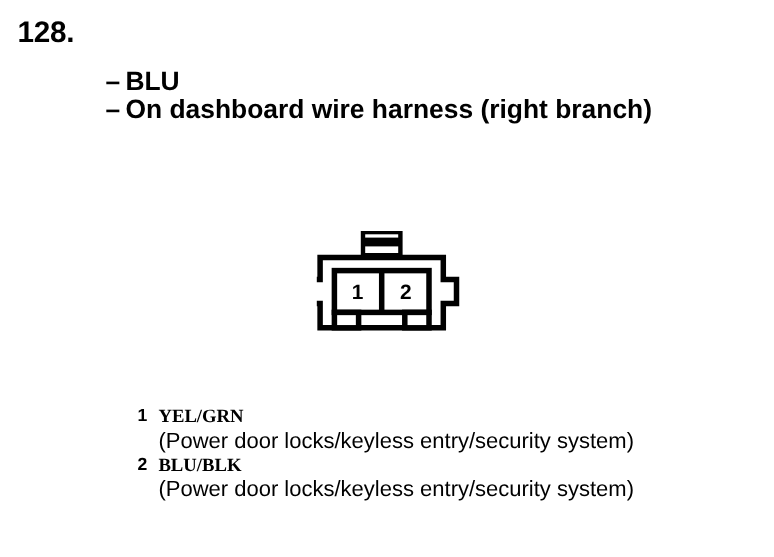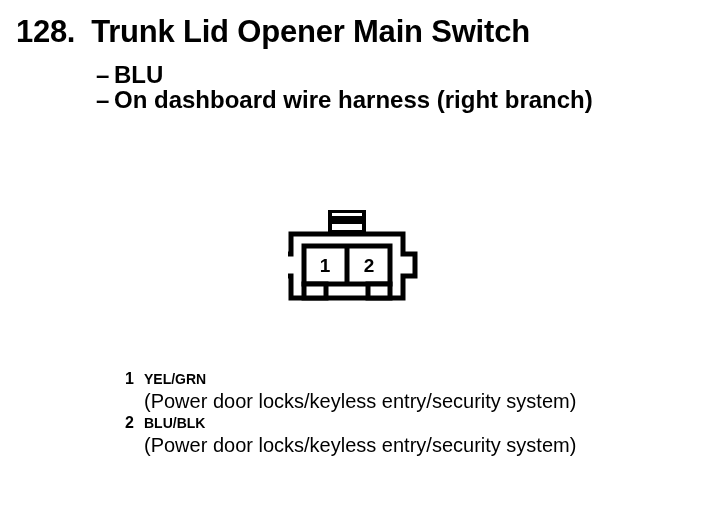--- a/index.html
+++ b/index.html
@@ -19,21 +19,21 @@
   
   .title-row {
     position: absolute;
     left: 16px;
     top: 14px;
     display: flex;
     align-items: baseline;
     white-space: nowrap;
   }
   .title-number {
-    font-size: 31px;
+    font-size: 27px;
     font-weight: bold;
     letter-spacing: -0.3px;
   }
   .title-text {
     font-size: 31px;
     font-weight: bold;
     margin-left: 16px;
     letter-spacing: -0.2px;
   }
 
@@ -81,37 +81,37 @@
     font-weight: bold;
     font-size: 16px;
     line-height: 22px;
     flex: 0 0 auto;
   }
   .legend-body {
     margin-left: 10px;
   }
   .legend-color {
     font-weight: bold;
-    font-size: 14px;
+    font-size: 17px;
     line-height: 22px;
     white-space: nowrap;
+    font-family: Liberation Serif, serif;
   }
   .legend-desc {
     font-weight: normal;
     font-size: 20px;
     line-height: 22px;
     white-space: nowrap;
   }
 </style>
 </head>
 <body>
 
 <div class="title-row">
   <span class="title-number">128.</span>
-  <span class="title-text">Trunk Lid Opener Main Switch</span>
 </div>
 
 <div class="bullets">
   <div class="bullet-line">
     <span class="bullet-dash">–</span><span>BLU</span>
   </div>
   <div class="bullet-line">
     <span class="bullet-dash">–</span><span>On dashboard wire harness (right branch)</span>
   </div>
 </div>

